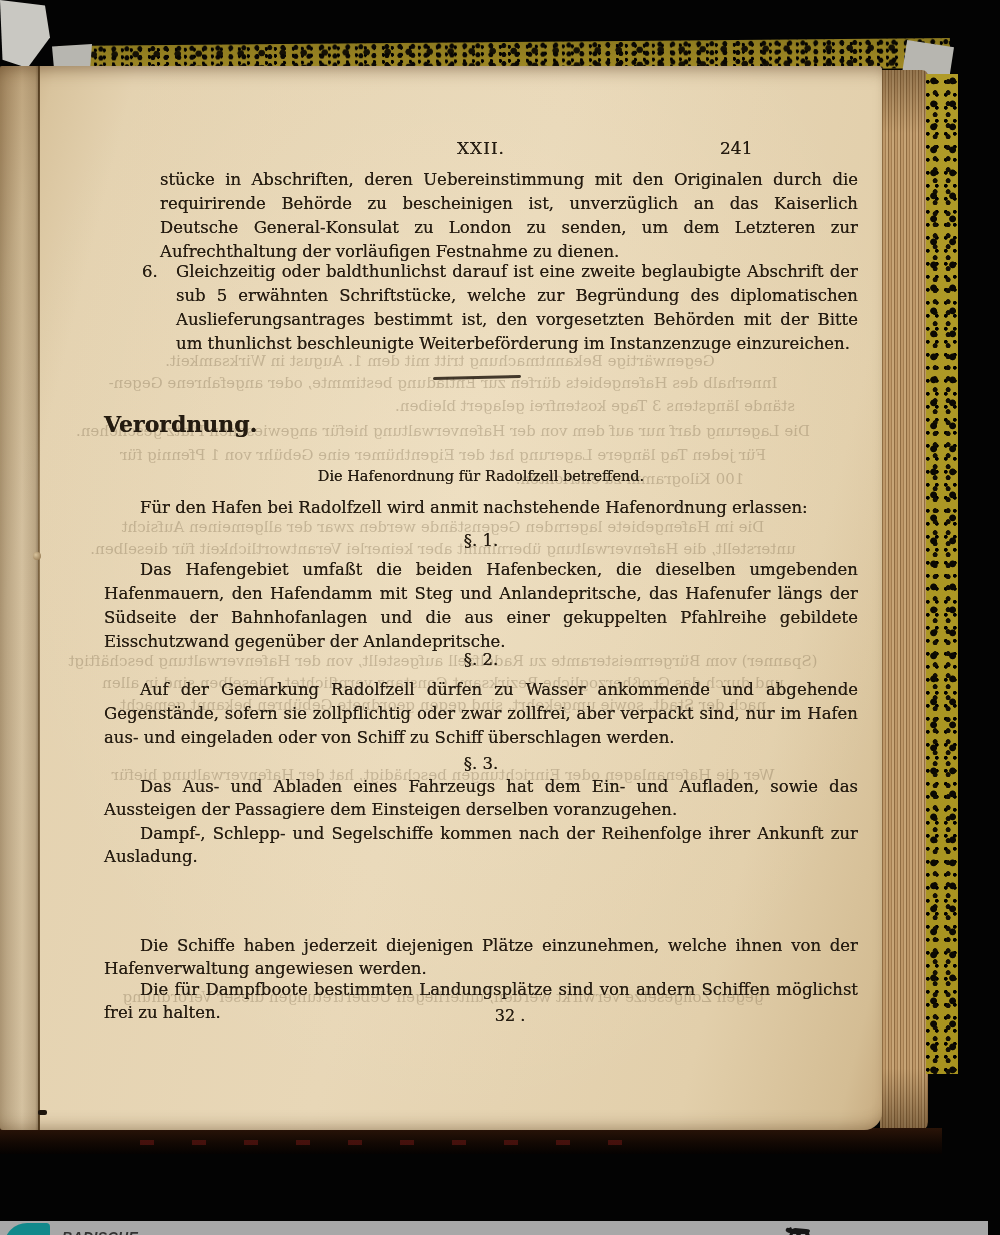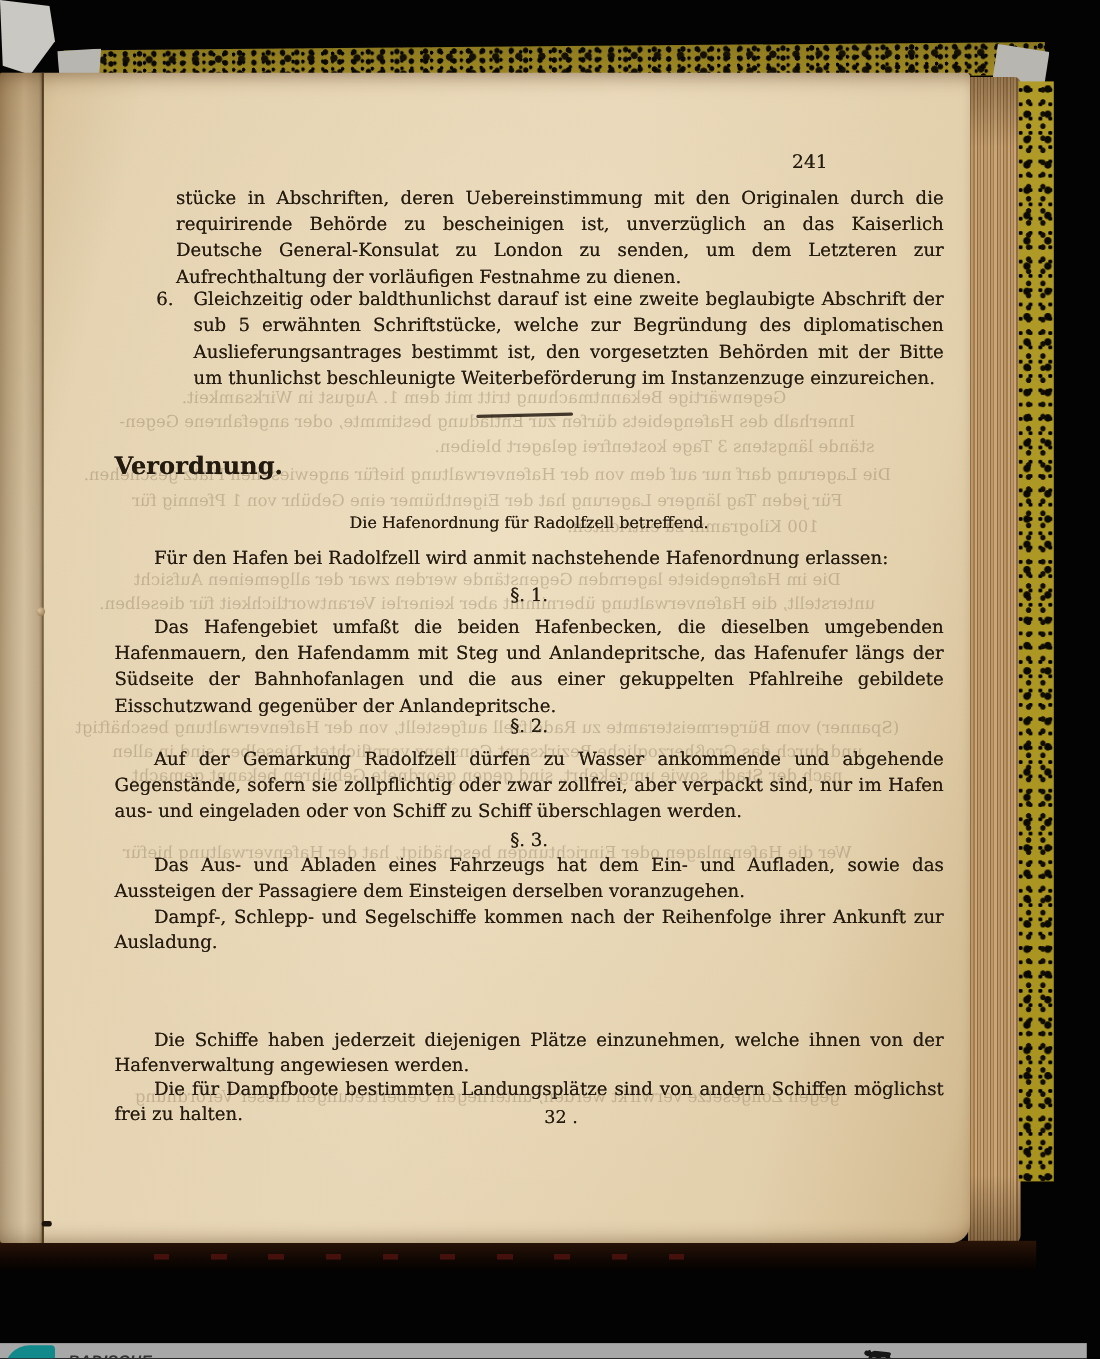--- a/index.html
+++ b/index.html
@@ -104,20 +104,21 @@
     <div class="bt" style="left:28px;top:474px;width:830px">unterstellt, die Hafenverwaltung übernimmt aber keinerlei Verantwortlichkeit für dieselben.</div>
     <div class="bt" style="left:28px;top:586px;width:830px">(Spanner) vom Bürgermeisteramte zu Radolfzell aufgestellt, von der Hafenverwaltung beschäftigt</div>
     <div class="bt" style="left:28px;top:608px;width:830px">und durch das Großherzogliche Bezirksamt Constanz verpflichtet. Dieselben sind in allen</div>
     <div class="bt" style="left:28px;top:630px;width:830px">nach der Stadt, sowie umgekehrt, sind gegen geordnete Gebühren bekannt gemacht</div>
     <div class="bt" style="left:28px;top:700px;width:830px">Wer die Hafenanlagen oder Einrichtungen beschädigt, hat der Hafenverwaltung hiefür</div>
     <div class="bt" style="left:28px;top:922px;width:830px">gegen Zollgesetze verwirkt werden, unterliegen Uebertretungen dieser Verordnung</div>
 
     <div class="smudge"></div>
     <div class="page-speck"></div>
 
+    <div class="txt hdr-font" style="left:104px;top:70px;width:754px;text-align:center;font-size:17px;letter-spacing:1px">XXII.</div>
     <div class="txt hdr-font" style="left:720px;top:70px;font-size:17px">241</div>
 
     <div class="txt just" style="left:160px;top:102px;width:698px">stücke in Abschriften, deren Uebereinstimmung mit den Originalen durch die requirirende Behörde zu bescheinigen ist, unverzüglich an das Kaiserlich Deutsche General-Konsulat zu London zu senden, um dem Letzteren zur Aufrechthaltung der vorläufigen Festnahme zu dienen.</div>
 
     <div class="txt" style="left:142px;top:194px;width:26px">6.</div>
     <div class="txt just" style="left:176px;top:194px;width:682px">Gleichzeitig oder baldthunlichst darauf ist eine zweite beglaubigte Abschrift der sub 5 erwähnten Schriftstücke, welche zur Begründung des diplomatischen Auslieferungsantrages bestimmt ist, den vorgesetzten Behörden mit der Bitte um thunlichst beschleunigte Weiterbeförderung im Instanzenzuge einzureichen.</div>
 
     <div class="txt" style="left:104px;top:346px;width:754px;text-align:left;font-size:22px;font-weight:bold">Verordnung.</div>
     <div class="txt" style="left:104px;top:398px;width:754px;text-align:center;font-size:14.5px">Die Hafenordnung für Radolfzell betreffend.</div>
     <div class="txt" style="left:104px;top:430px;width:754px;text-indent:36px">Für den Hafen bei Radolfzell wird anmit nachstehende Hafenordnung erlassen:</div>

